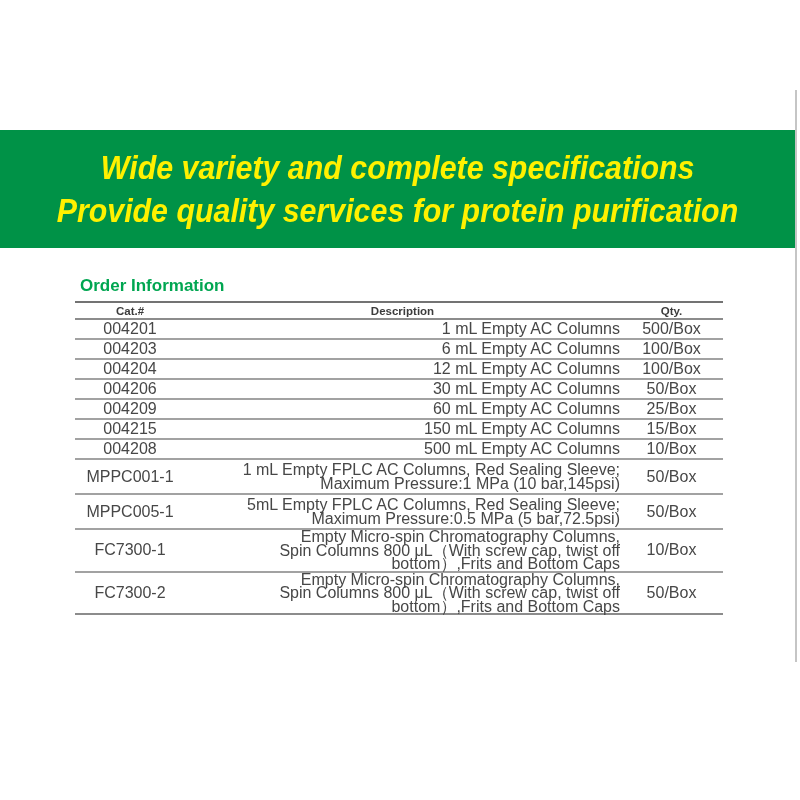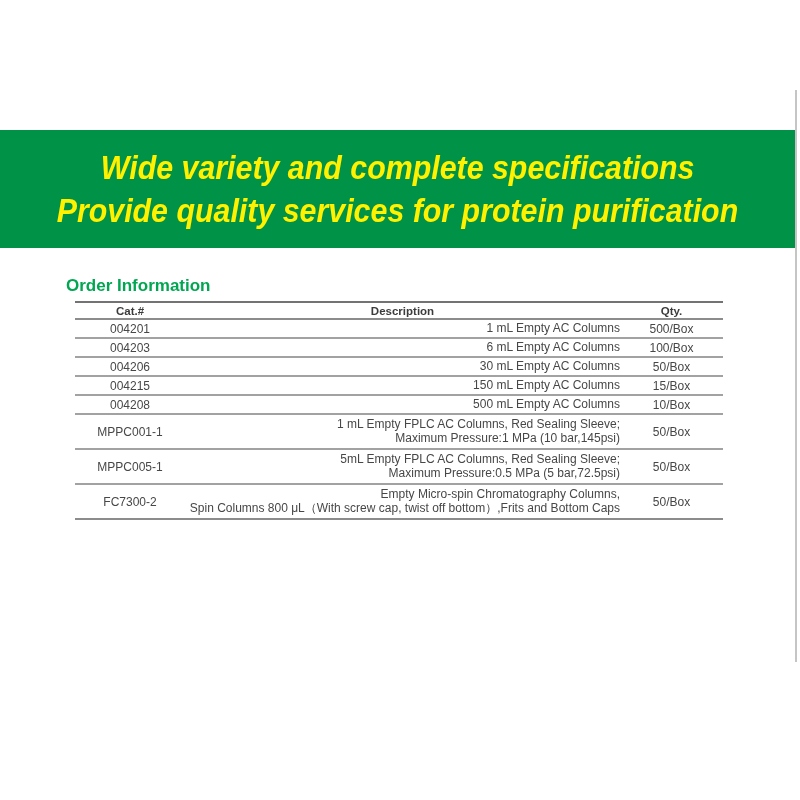--- a/index.html
+++ b/index.html
@@ -48,21 +48,21 @@
     left: 795px;
     top: 90px;
     width: 2px;
     height: 572px;
     background: #c5c5c5;
   }
 
   
   #section-title {
     position: absolute;
-    left: 66px;
+    left: 80px;
     top: 276px;
     font-size: 17px;
     font-weight: bold;
     color: #00A651;
   }
 
   
   #order-table-wrap {
     position: absolute;
     left: 75px;
@@ -81,21 +81,21 @@
     font-size: 11.5px;
     font-weight: bold;
     color: #3c3c3c;
     text-align: center;
     height: 15px;
     border-top: 2px solid #737373;
     border-bottom: 2px solid #8c8c8c;
     padding: 0;
   }
   tbody td {
-    font-size: 12px;
+    font-size: 16px;
     color: #474747;
     text-align: center;
     vertical-align: middle;
     border-bottom: 2px solid #a2a2a2;
     padding: 0;
   }
   tbody tr:last-child td { border-bottom: 2px solid #8c8c8c; }
   tbody tr.single td { height: 17px; }
   tbody tr.multi  td { height: 33px; }
   .desc-line { line-height: 13.5px; text-align: right; }
@@ -137,25 +137,39 @@
             <td>500/Box</td>
           </tr>
           <tr class="single">
             <td>004203</td>
             <td>
               <div class="desc-line">6 mL Empty AC Columns</div>
             </td>
             <td>100/Box</td>
           </tr>
           <tr class="single">
+            <td>004204</td>
+            <td>
+              <div class="desc-line">12 mL Empty AC Columns</div>
+            </td>
+            <td>100/Box</td>
+          </tr>
+          <tr class="single">
             <td>004206</td>
             <td>
               <div class="desc-line">30 mL Empty AC Columns</div>
             </td>
             <td>50/Box</td>
+          </tr>
+          <tr class="single">
+            <td>004209</td>
+            <td>
+              <div class="desc-line">60 mL Empty AC Columns</div>
+            </td>
+            <td>25/Box</td>
           </tr>
           <tr class="single">
             <td>004215</td>
             <td>
               <div class="desc-line">150 mL Empty AC Columns</div>
             </td>
             <td>15/Box</td>
           </tr>
           <tr class="single">
             <td>004208</td>
@@ -172,20 +186,28 @@
             </td>
             <td>50/Box</td>
           </tr>
           <tr class="multi">
             <td>MPPC005-1</td>
             <td>
               <div class="desc-line">5mL  Empty FPLC AC Columns, Red Sealing Sleeve;</div>
               <div class="desc-line">Maximum Pressure:0.5 MPa (5 bar,72.5psi)</div>
             </td>
             <td>50/Box</td>
+          </tr>
+          <tr class="multi">
+            <td>FC7300-1</td>
+            <td>
+              <div class="desc-line">Empty Micro-spin Chromatography Columns,</div>
+              <div class="desc-line">Spin Columns 800 μL（With screw cap, twist off bottom）,Frits and Bottom Caps</div>
+            </td>
+            <td>10/Box</td>
           </tr>
           <tr class="multi">
             <td>FC7300-2</td>
             <td>
               <div class="desc-line">Empty Micro-spin Chromatography Columns,</div>
               <div class="desc-line">Spin Columns 800 μL（With screw cap, twist off bottom）,Frits and Bottom Caps</div>
             </td>
             <td>50/Box</td>
           </tr>
         </tbody>

